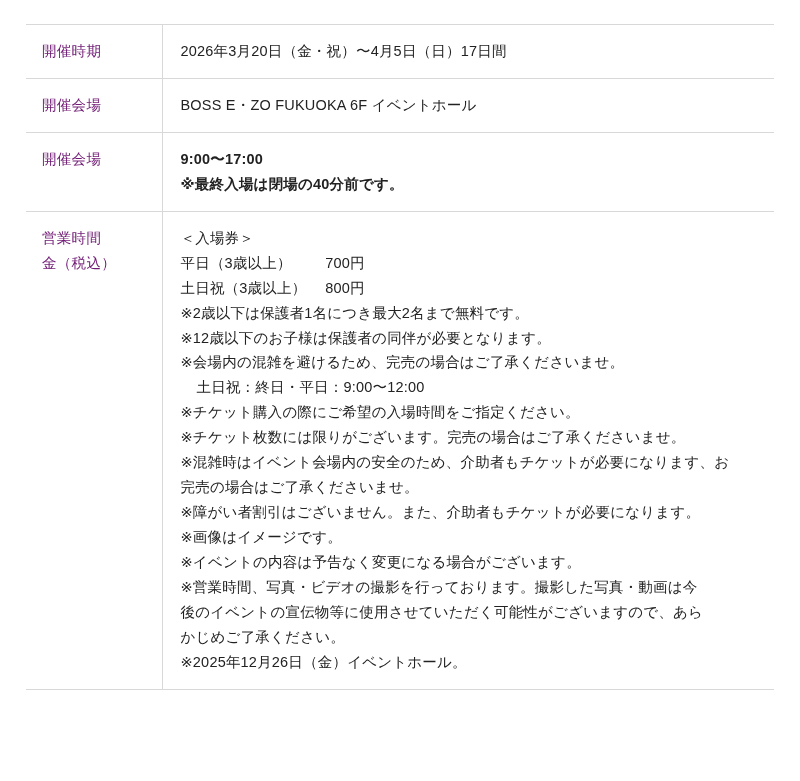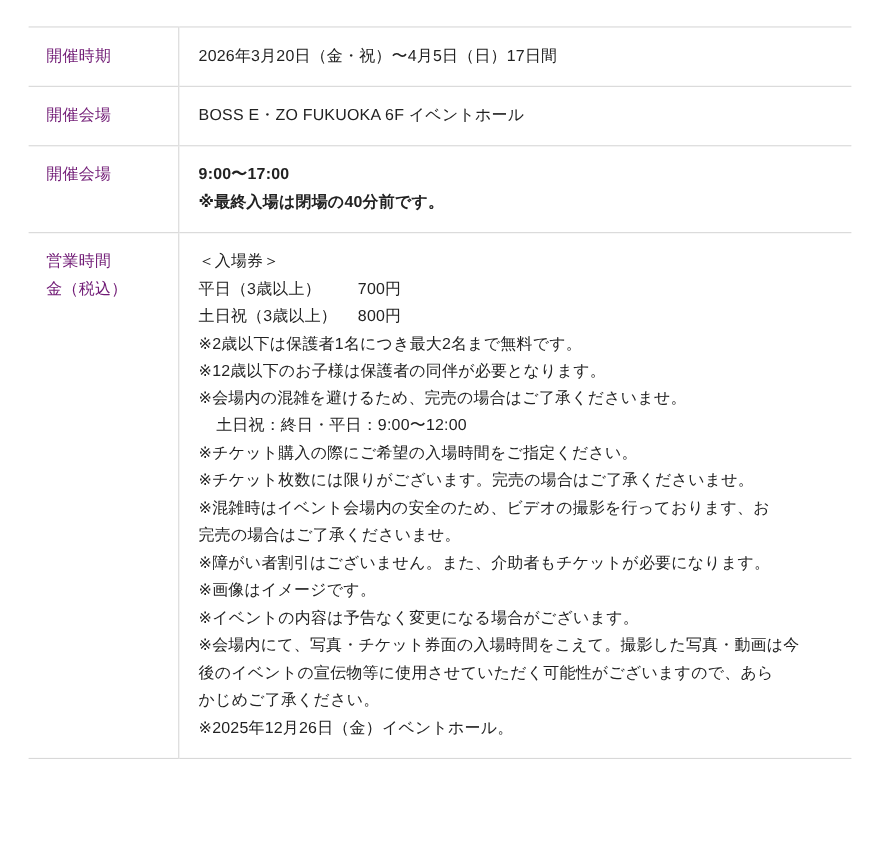--- a/index.html
+++ b/index.html
@@ -107,26 +107,26 @@
         <td>
           <span class="line">＜入場券＞</span>
           <span class="line">平日（3歳以上）　　 700円</span>
           <span class="line">土日祝（3歳以上）　 800円</span>
           <span class="line">※2歳以下は保護者1名につき最大2名まで無料です。</span>
           <span class="line">※12歳以下のお子様は保護者の同伴が必要となります。</span>
           <span class="line">※会場内の混雑を避けるため、完売の場合はご了承くださいませ。</span>
           <span class="line indent">土日祝：終日・平日：9:00〜12:00</span>
           <span class="line">※チケット購入の際にご希望の入場時間をご指定ください。</span>
           <span class="line">※チケット枚数には限りがございます。完売の場合はご了承くださいませ。</span>
-          <span class="line">※混雑時はイベント会場内の安全のため、ビデオの撮影を行っております、お</span>
+          <span class="line">※混雑時はイベント会場内の安全のため、介助者もチケットが必要になります、お</span>
           <span class="line">完売の場合はご了承くださいませ。</span>
           <span class="line">※障がい者割引はございません。また、介助者もチケットが必要になります。</span>
           <span class="line">※画像はイメージです。</span>
           <span class="line">※イベントの内容は予告なく変更になる場合がございます。</span>
-          <span class="line">※会場内にて、写真・チケット券面の入場時間をこえて。撮影した写真・動画は今</span>
+          <span class="line">※営業時間、写真・ビデオの撮影を行っております。撮影した写真・動画は今</span>
           <span class="line">後のイベントの宣伝物等に使用させていただく可能性がございますので、あら</span>
           <span class="line">かじめご了承ください。</span>
           <span class="line">※2025年12月26日（金）イベントホール。</span>
         </td>
       </tr>
     </tbody>
   </table>
 </div>
 
 </body></html>

